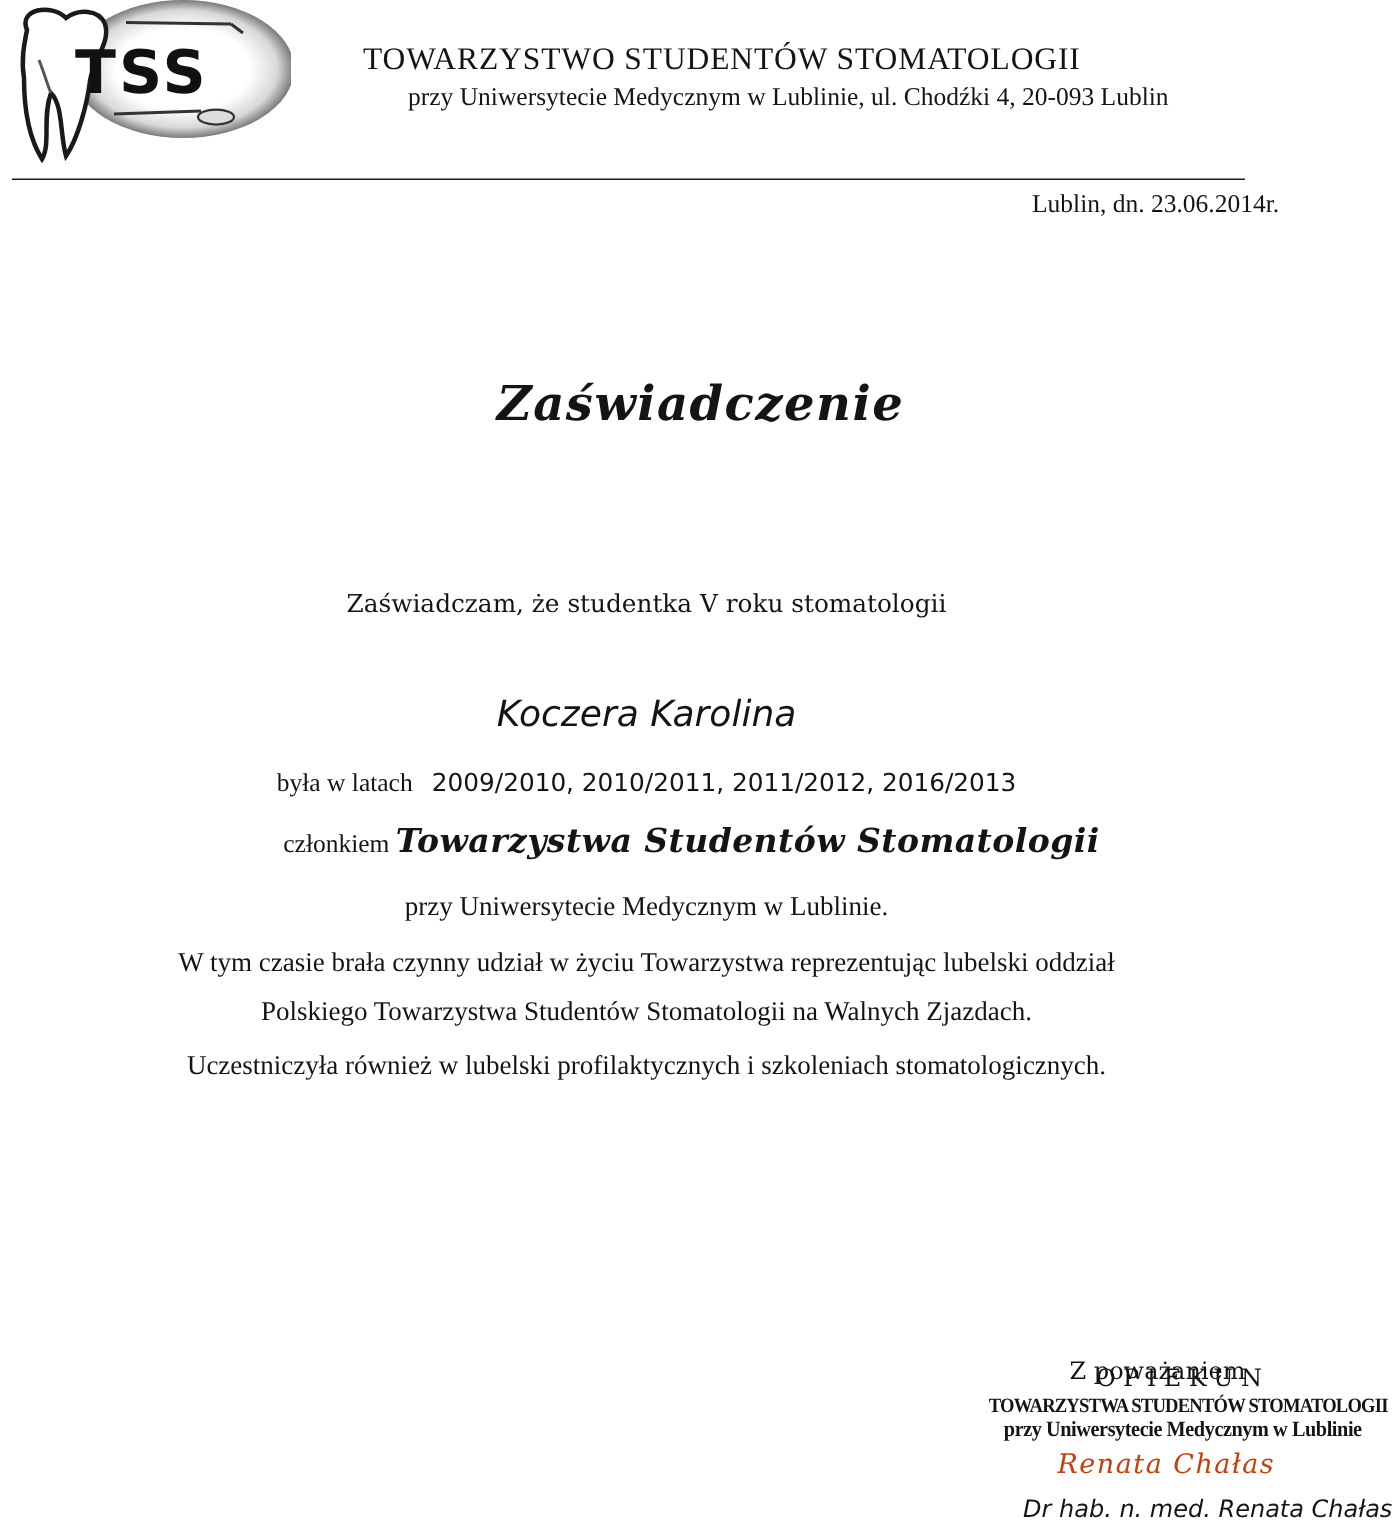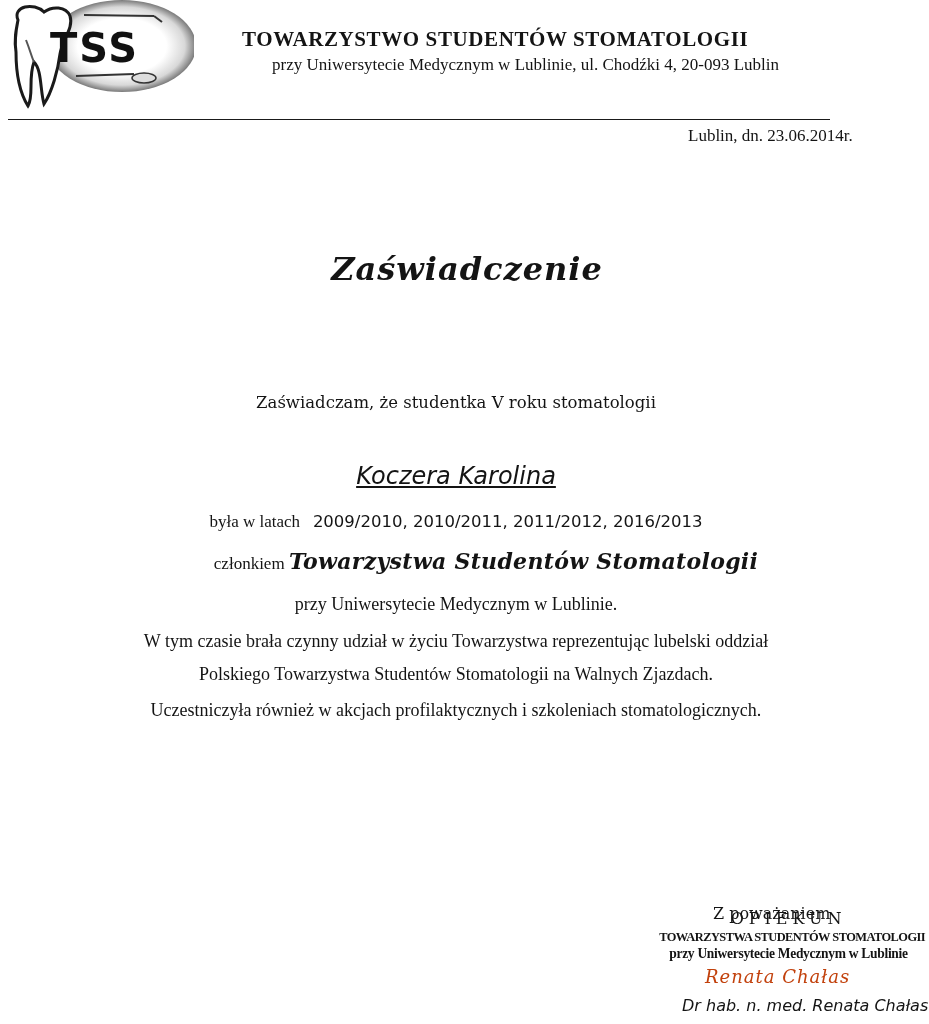--- a/index.html
+++ b/index.html
@@ -1,26 +1,26 @@
 <!DOCTYPE html>
 <html><head>
   <meta charset="utf-8">
   <style>
     html, body { margin: 0; padding: 0; background: #ffffff; }
     body { width: 929px; height: 1024px; position: relative; overflow: hidden; color: #141414; font-family: "Liberation Serif", serif; }
     .abs { position: absolute; }
     .logo { left: 4px; top: 0px; width: 190px; height: 112px; }
-    .org-title { left: 242px; top: 27px; font-size: 21px; font-weight: bold; letter-spacing: 0.6px; white-space: nowrap; }
+    .org-title { left: 242px; top: 27px; font-size: 21px; font-weight: normal; letter-spacing: 0.6px; white-space: nowrap; }
     .org-addr { left: 232px; top: 55px; font-size: 17px; white-space: nowrap; margin-left: 40px; }
     .rule { left: 8px; top: 119px; width: 822px; height: 0; border-top: 1.6px solid #1a1a1a; }
     .date { left: 688px; top: 126px; font-size: 17px; white-space: nowrap; }
     .title { left: 0; width: 862px; top: 250px; text-align: center; font-family: "DejaVu Serif", serif; font-style: italic; font-weight: bold; font-size: 32px; letter-spacing: 1px; padding-left: 36px; }
-    .line { left: 0; width: 862px; text-align: center; white-space: nowrap; margin-left: 25px; }
+    .line { left: 0; width: 862px; text-align: center; white-space: nowrap; }
     .l-intro { top: 393px; font-size: 18px; font-family: "DejaVu Serif", serif; font-size: 16.5px; }
-    .l-name { top: 462px; font-size: 26px; font-family: "DejaVu Sans", sans-serif; font-style: italic; font-size: 24px; text-decoration: underline; }
+    .l-name { top: 462px; font-size: 26px; font-family: "DejaVu Sans", sans-serif; font-style: italic; font-size: 24px; }
     .l-years { top: 512px; font-size: 17px; }
     .l-years .yrs { font-family: "DejaVu Sans", sans-serif; font-size: 16.5px; }
     .l-member { top: 548px; font-size: 17px; padding-left: 30px; }
     .l-member .org { font-family: "DejaVu Serif", serif; font-style: italic; font-weight: bold; font-size: 22px; letter-spacing: 0.3px; }
     .l-univ { top: 594px; font-size: 18px; }
     .l-p1 { top: 631px; font-size: 18px; left: 0; width: 862px; }
     .l-p2 { top: 664px; font-size: 18px; }
     .l-p3 { top: 700px; font-size: 18px; }
     .closing { left: 713px; top: 876px; font-size: 17.5px; font-family: "DejaVu Serif", serif; font-size: 16px; white-space: nowrap; margin-top: 28px; }
     .sig-block { left: 648px; top: 910px; width: 281px; text-align: center; }
@@ -73,21 +73,21 @@
 
 <div class="abs line l-member">
   <span>członkiem</span>
   <span class="org">Towarzystwa Studentów Stomatologii</span>
 </div>
 
 <div class="abs line l-univ">przy Uniwersytecie Medycznym w Lublinie.</div>
 
 <div class="abs line l-p1">W tym czasie brała czynny udział w życiu Towarzystwa reprezentując lubelski oddział</div>
 <div class="abs line l-p2">Polskiego Towarzystwa Studentów Stomatologii na Walnych Zjazdach.</div>
-<div class="abs line l-p3">Uczestniczyła również w akcjach profilaktycznych i szkoleniach stomatologicznych.</div>
+<div class="abs line l-p3">Uczestniczyła również w lubelski profilaktycznych i szkoleniach stomatologicznych.</div>
 
 <div class="abs closing">Z poważaniem</div>
 
 <div class="abs sig-block">
   <div class="opiekun">OPIEKUN</div>
   <div class="sig-org">TOWARZYSTWA STUDENTÓW STOMATOLOGII</div>
   <div class="sig-univ">przy Uniwersytecie Medycznym w Lublinie</div>
 </div>
 
 <div class="abs handwriting">Renata Chałas</div>

